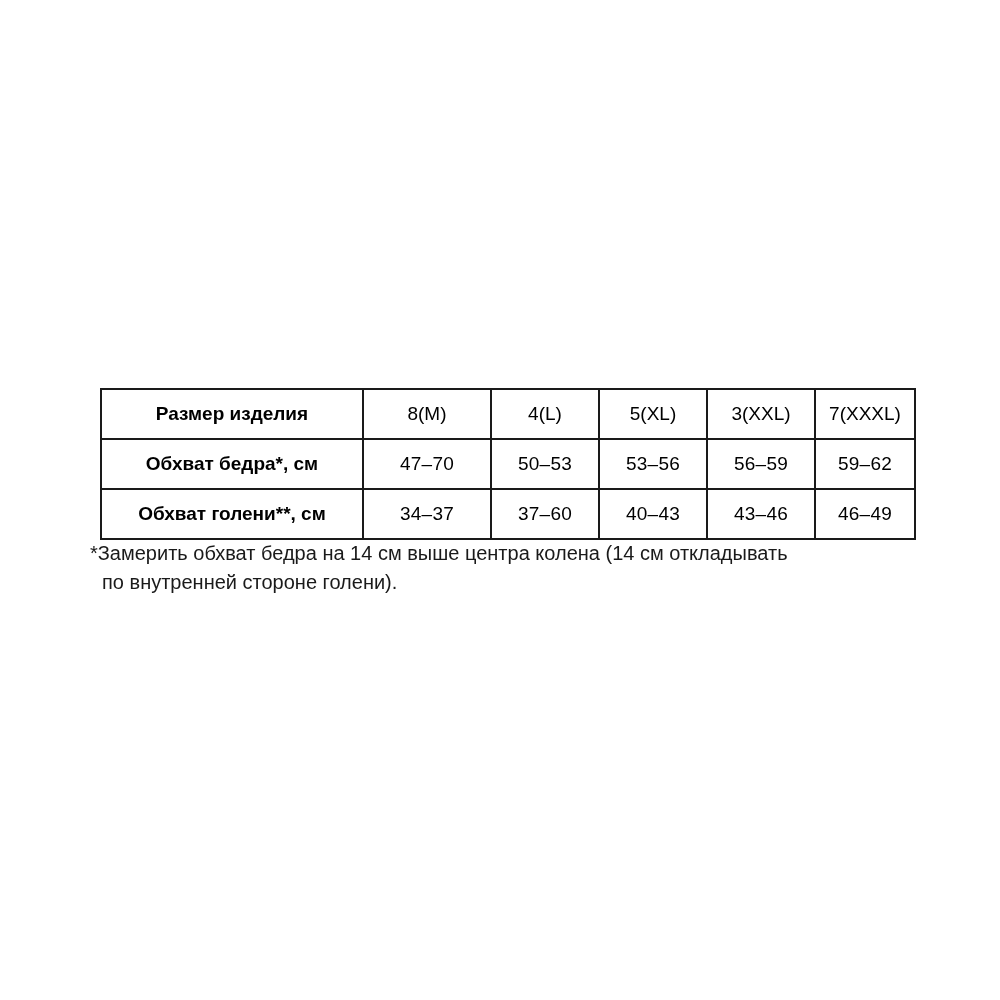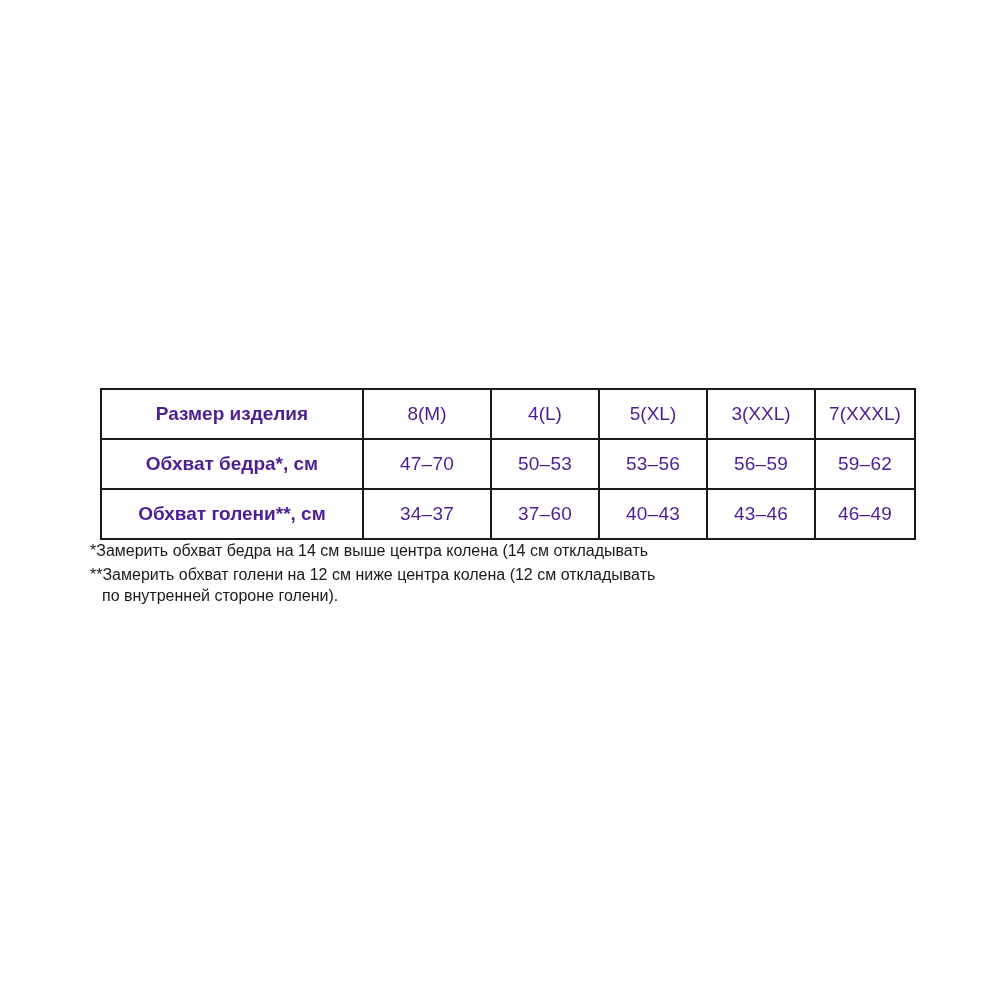--- a/index.html
+++ b/index.html
@@ -33,21 +33,21 @@
     border-collapse: collapse;
     width: 802px;
     table-layout: fixed;
   }
   table.size-table td {
     border: 2px solid #1a1a1a;
     height: 48px;
     text-align: center;
     vertical-align: middle;
     font-size: 19px;
-    color: #4c1d95;
+    color: #000000;
     padding: 0 4px;
     white-space: nowrap;
     margin-left: 37px;
   }
   
   col.c0 { width: 262px; }
   col.c1 { width: 128px; }
   col.c2 { width: 108px; }
   col.c3 { width: 108px; }
   col.c4 { width: 108px; }
@@ -66,21 +66,21 @@
   }
   td.value {
     font-size: 19px;
     letter-spacing: 0.2px;
   }
   .notes {
     position: absolute;
     left: 90px;
     top: 540px;
     width: 820px;
-    font-size: 16px;
+    font-size: 20px;
     line-height: 1.35;
     color: #1a1a1a;
   }
   .notes p {
     margin: 0;
   }
   .notes .indent {
     display: block;
     padding-left: 12px;
   }
@@ -128,18 +128,17 @@
         </tr>
       </tbody>
     </table>
   </div>
 
   <div class="notes">
     <div class="note-block">
       <p>*Замерить обхват бедра на 14 см выше центра колена (14 см откладывать</p>
     </div>
     <div class="note-block">
-      <p>**Замерить обхват голени на 12 см ниже центра колена (12 см откладывать</p>
       <p class="indent">по внутренней стороне голени).</p>
     </div>
   </div>
 
 </div>
 
 </body></html>

